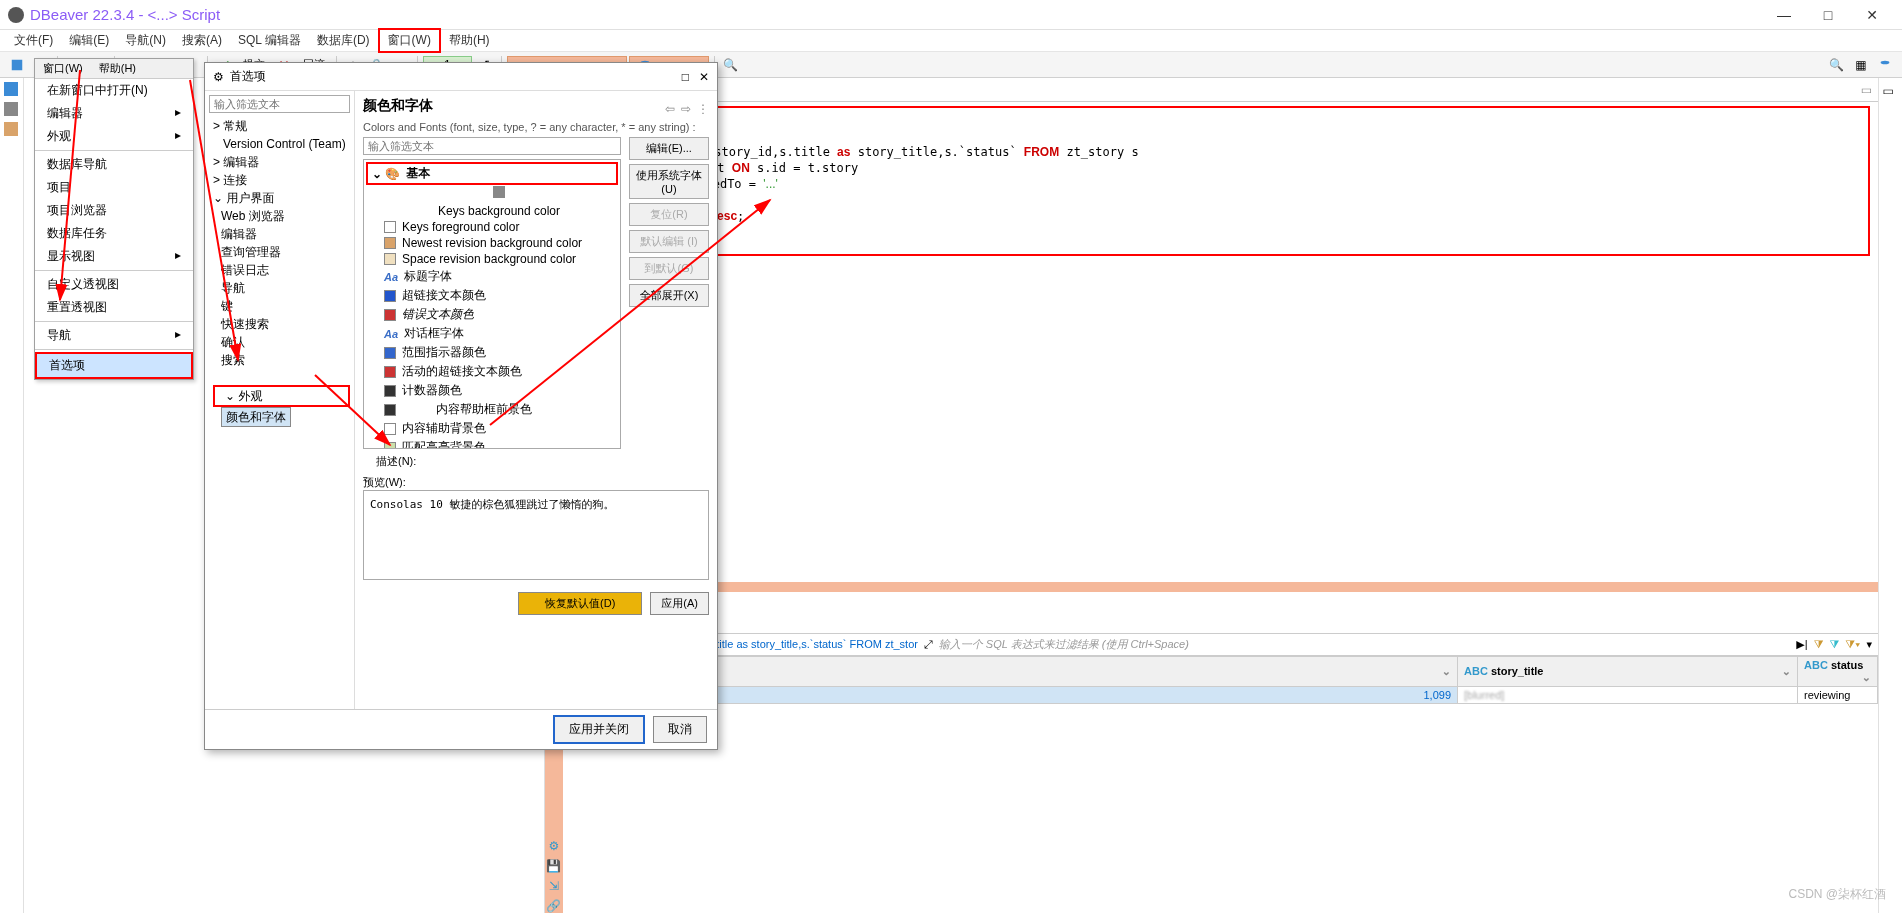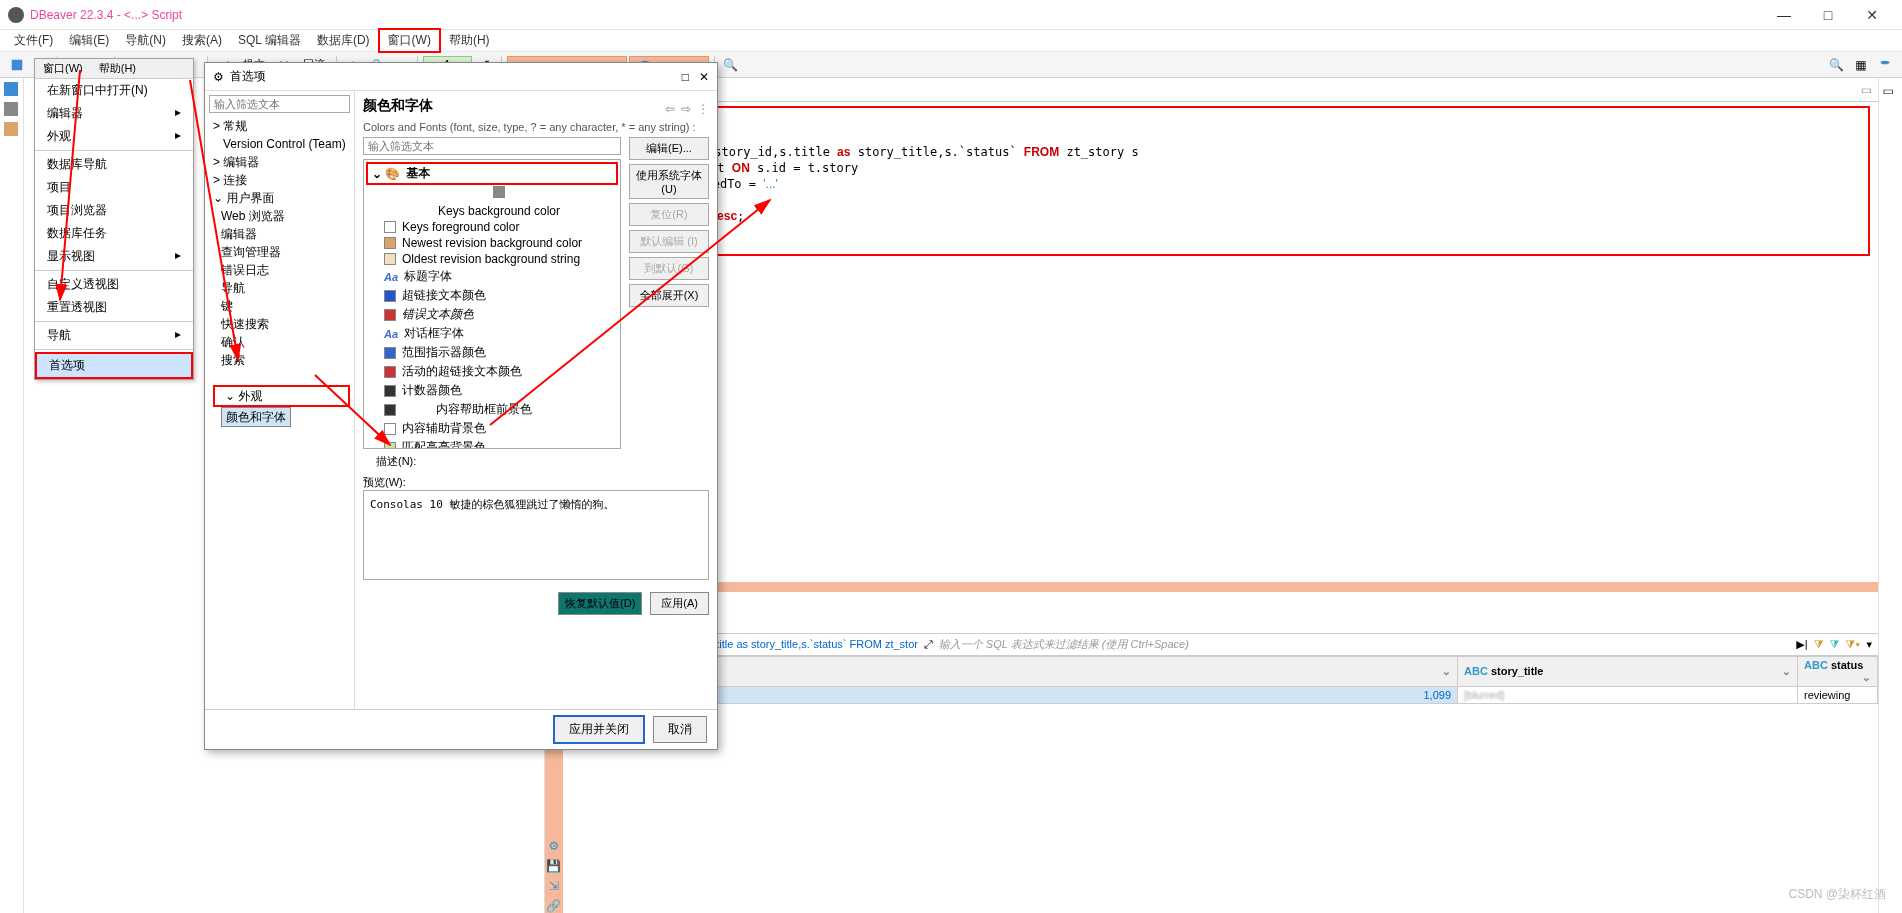--- a/index.html
+++ b/index.html
@@ -1,19 +1,19 @@
 <!DOCTYPE html>
 <html><head>
 <meta charset="utf-8">
 <style>
 * { margin: 0; padding: 0; box-sizing: border-box; font-family: "Microsoft YaHei", Arial, sans-serif; }
 body { width: 1902px; height: 913px; background: #fff; font-size: 12px; overflow: hidden; position: relative; }
 .titlebar { height: 30px; display: flex; align-items: center; padding: 0 8px; background: #fff; border-bottom: 1px solid #e0e0e0; }
 .titlebar .icon { width: 16px; height: 16px; margin-right: 6px; background: #555; border-radius: 50%; }
-.titlebar .title { flex: 1; font-size: 12px; color: #ec4899; }
+.titlebar .title { flex: 1; font-size: 15px; color: #8b5cf6; }
 .winctrl { display: flex; gap: 20px; margin-right: 10px; }
 .winctrl span { width: 24px; text-align: center; color: #333; font-size: 14px; }
 .menubar { height: 22px; display: flex; align-items: center; padding: 0 6px; background: #fff; border-bottom: 1px solid #e5e5e5; }
 .menubar span { padding: 2px 8px; font-size: 12px; color: #333; }
 .highlight-red { border: 2px solid #ff0000; }
 .toolbar { height: 26px; display: flex; align-items: center; padding: 0 6px; background: #f5f5f5; border-bottom: 1px solid #d0d0d0; gap: 2px; }
 .toolbar .btn { width: 22px; height: 22px; display: inline-flex; align-items: center; justify-content: center; }
 .toolbar .sep { width: 1px; height: 18px; background: #ccc; margin: 0 3px; }
 .toolbar .txt { padding: 0 6px; font-size: 11px; }
 .toolbar .orange-chip { background: #f5b89a; padding: 2px 8px; border: 1px solid #e0996d; height: 18px; display: inline-flex; align-items: center; }
@@ -257,21 +257,21 @@
                   <div class="row" style="padding-left: 18px;">
                     <span class="sw" style="background: rgb(255, 255, 255);"></span>
                     <span>Keys foreground color</span>
                   </div>
                   <div class="row" style="padding-left: 18px;">
                     <span class="sw" style="background: rgb(217, 163, 106);"></span>
                     <span>Newest revision background color</span>
                   </div>
                   <div class="row" style="padding-left: 18px;">
                     <span class="sw" style="background: rgb(240, 224, 192);"></span>
-                    <span>Oldest revision background string</span>
+                    <span>Space revision background color</span>
                   </div>
                   <div class="row" style="padding-left: 18px;">
                     <span class="aa">Aa</span>
                     <span>标题字体</span>
                   </div>
                   <div class="row" style="padding-left: 18px; text-align: right;">
                     <span class="sw" style="background: rgb(34, 85, 204);"></span>
                     <span>超链接文本颜色</span>
                   </div>
                   <div class="row" style="padding-left: 18px; font-style: italic;">
@@ -324,21 +324,21 @@
         </div>
         <div class="descbox">
           <div>描述(N):</div>
         </div>
         <div class="prevbox">
           <div>预览(W):</div>
           <div class="pv">Consolas 10
 敏捷的棕色狐狸跳过了懒惰的狗。</div>
         </div>
         <div style="display:flex;justify-content:flex-end;gap:8px;margin-top:12px;">
-          <button style="padding:3px 6px;border:1px solid #888;background:#0f766e;font-size:11px;">恢复默认值(D)</button>
+          <button style="padding:3px 26px;border:1px solid #888;background:#eab308;font-size:11px;">恢复默认值(D)</button>
           <button style="padding:3px 10px;border:1px solid #888;background:#f0f0f0;font-size:11px;">应用(A)</button>
         </div>
       </div>
     </div>
     <div class="dlg-foot">
       <button class="primary">应用并关闭</button>
       <button>取消</button>
     </div>
   </div>
 

